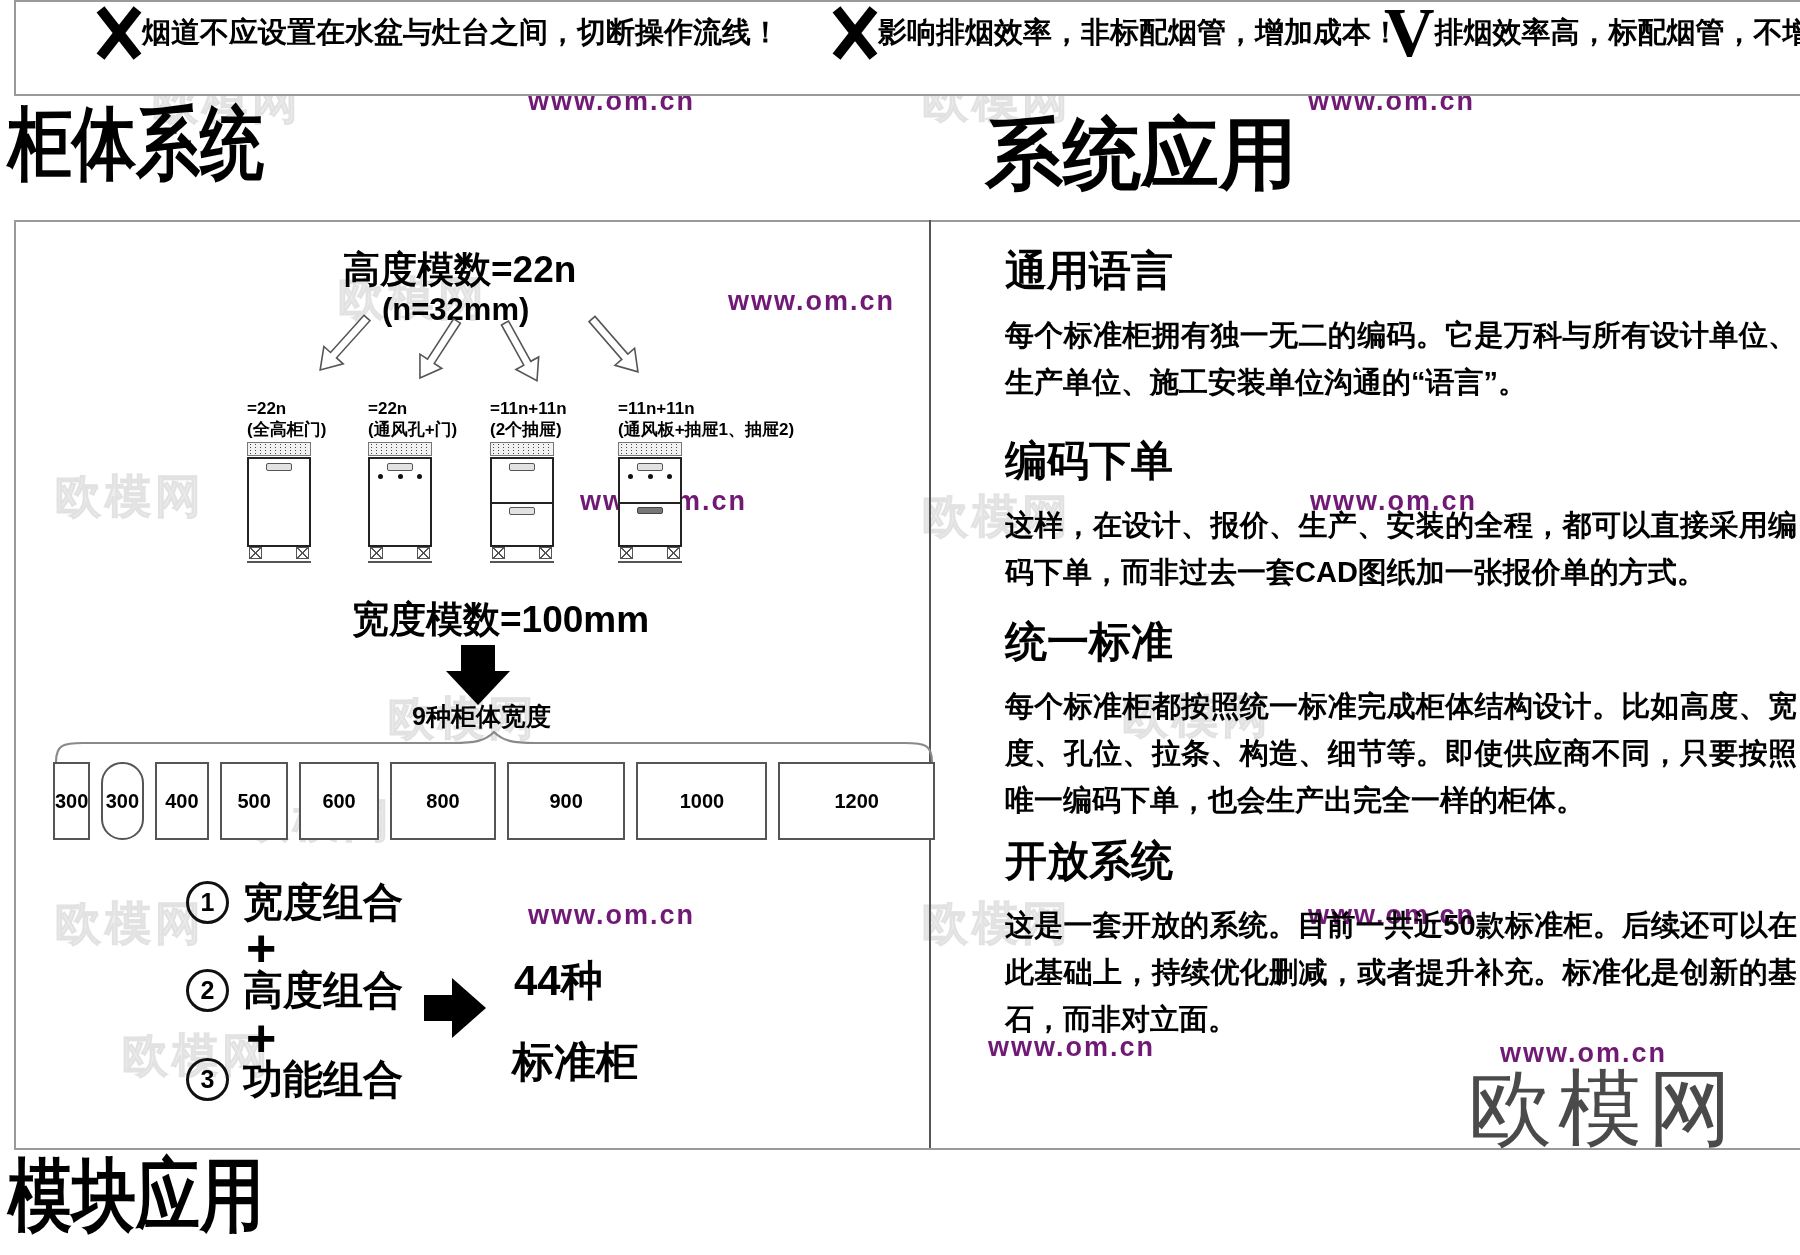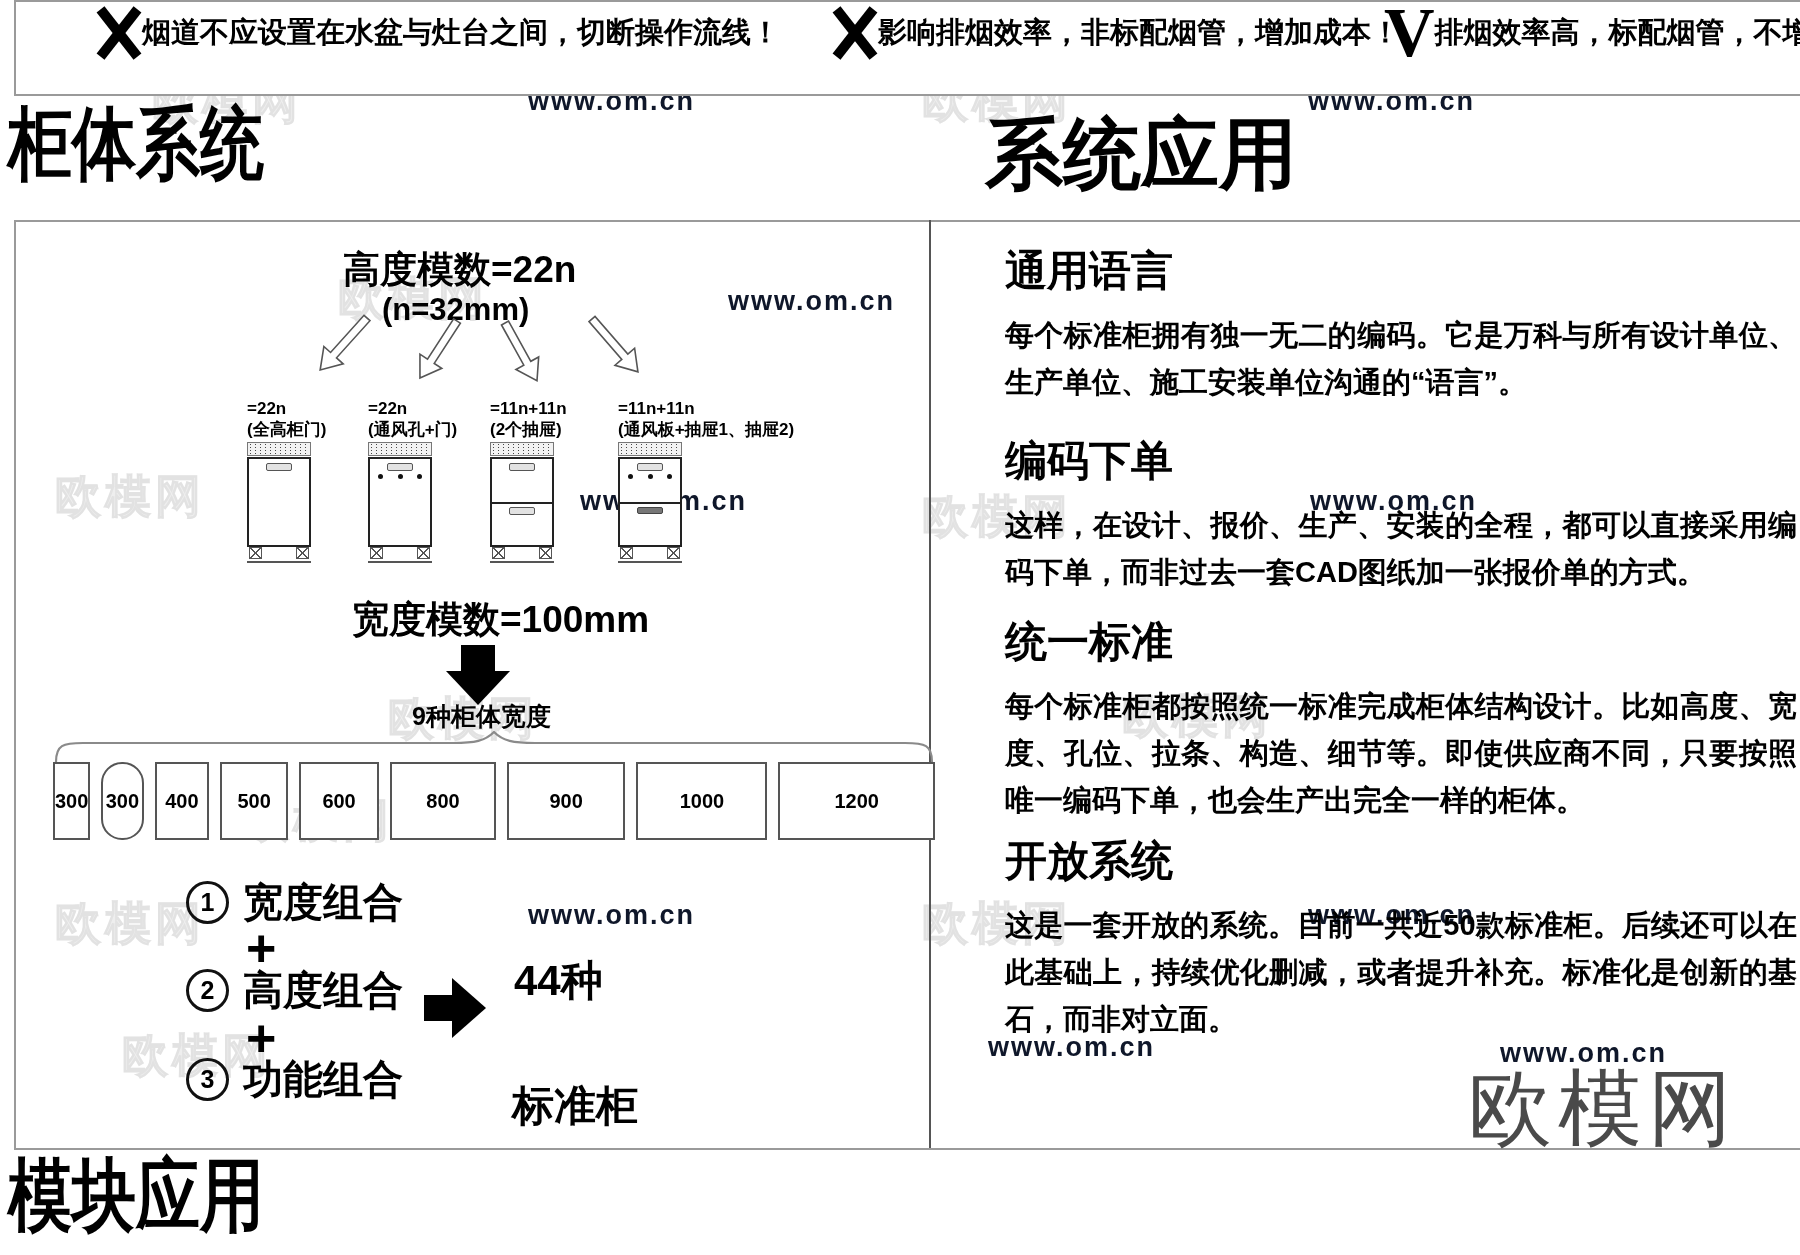--- a/index.html
+++ b/index.html
@@ -3,21 +3,21 @@
 <meta charset="utf-8">
 <style>
   html,body{margin:0;padding:0;background:#fff;}
   #canvas{position:relative;width:1800px;height:1255px;background:#fff;overflow:hidden;
           font-family:"Liberation Sans","DejaVu Sans",sans-serif;color:#000;}
   .abs{position:absolute;}
 
   
   .wm{position:absolute;z-index:0;white-space:nowrap;pointer-events:none;}
   .wm-logo{font-size:46px;font-weight:700;color:#eeeeee;-webkit-text-stroke:1px #e2e2e2;letter-spacing:4px;}
-  .wm-url{font-size:27px;font-weight:700;color:#0f172a;letter-spacing:2px;}
+  .wm-url{font-size:27px;font-weight:700;color:#701a75;letter-spacing:2px;}
   .wm-dark{font-size:84px;font-weight:500;color:#4a4a4a;letter-spacing:6px;z-index:3;}
 
   .z1{z-index:1;}
 
   
   .top-bar{left:14px;top:0;width:1786px;height:92px;border:2px solid #9a9a9a;border-right:none;background:#fff;}
   .tb-item{position:absolute;top:2px;display:flex;align-items:flex-start;}
   .tb-text{font-size:29px;font-weight:700;padding-top:9px;white-space:nowrap;letter-spacing:0px;}
   .xmark{position:relative;width:46px;height:58px;flex:0 0 46px;}
   .xmark i{position:absolute;left:50%;top:50%;width:10px;height:60px;background:#000;}
@@ -264,21 +264,21 @@
   <div class="abs right-arrow z1" style="left:424px;top:978px;">
     <div class="shaft"></div>
       <div class="head"></div>
   </div>
   <div class="abs result z1" style="left:514px;top:953px;">44种</div>
   <div class="abs plus z1" style="left:246px;top:1012px;">+</div>
   <div class="abs combo-line z1" style="left:186px;top:1052px;">
     <span class="circled">3</span>
     <span class="combo-label">功能组合</span>
   </div>
-  <div class="abs result z1" style="left:512px;top:1078px;">标准柜</div>
+  <div class="abs result z1" style="left:512px;top:1034px;">标准柜</div>
 
   <div class="r-section z1" style="top:433px;">
     <h3 class="r-head">编码下单</h3>
     <p class="r-body">这样，在设计、报价、生产、安装的全程，都可以直接采用编码下单，而非过去一套CAD图纸加一张报价单的方式。</p>
   </div>
   <div class="r-section z1" style="top:243px;">
     <h3 class="r-head">通用语言</h3>
     <p class="r-body">每个标准柜拥有独一无二的编码。它是万科与所有设计单位、生产单位、施工安装单位沟通的“语言”。</p>
   </div>
   <div class="r-section z1" style="top:614px;">

